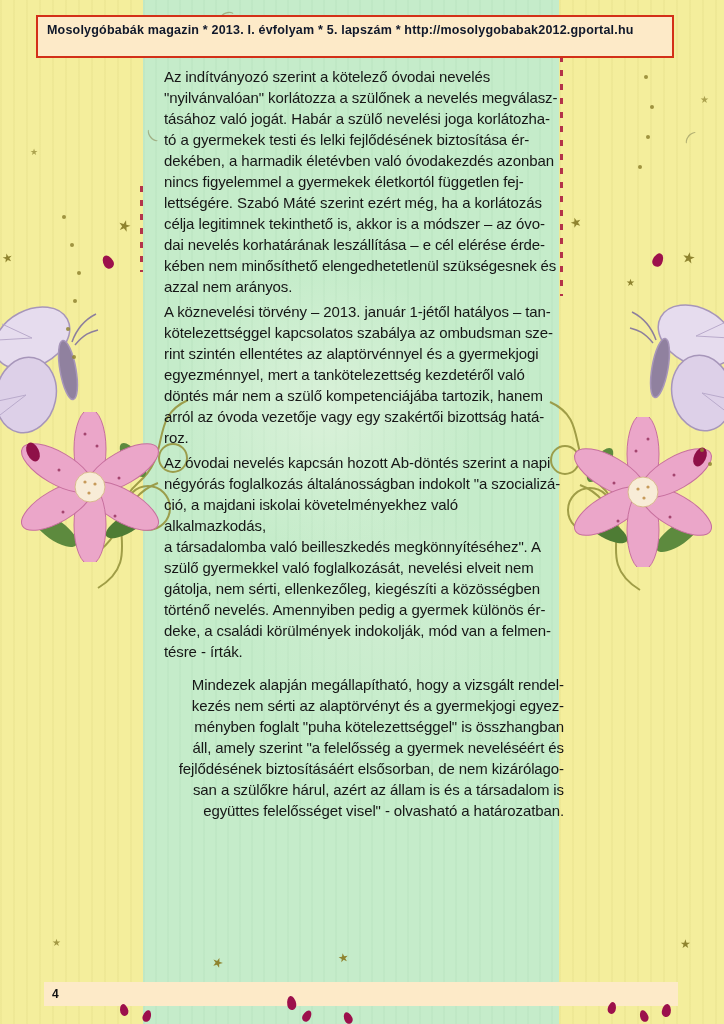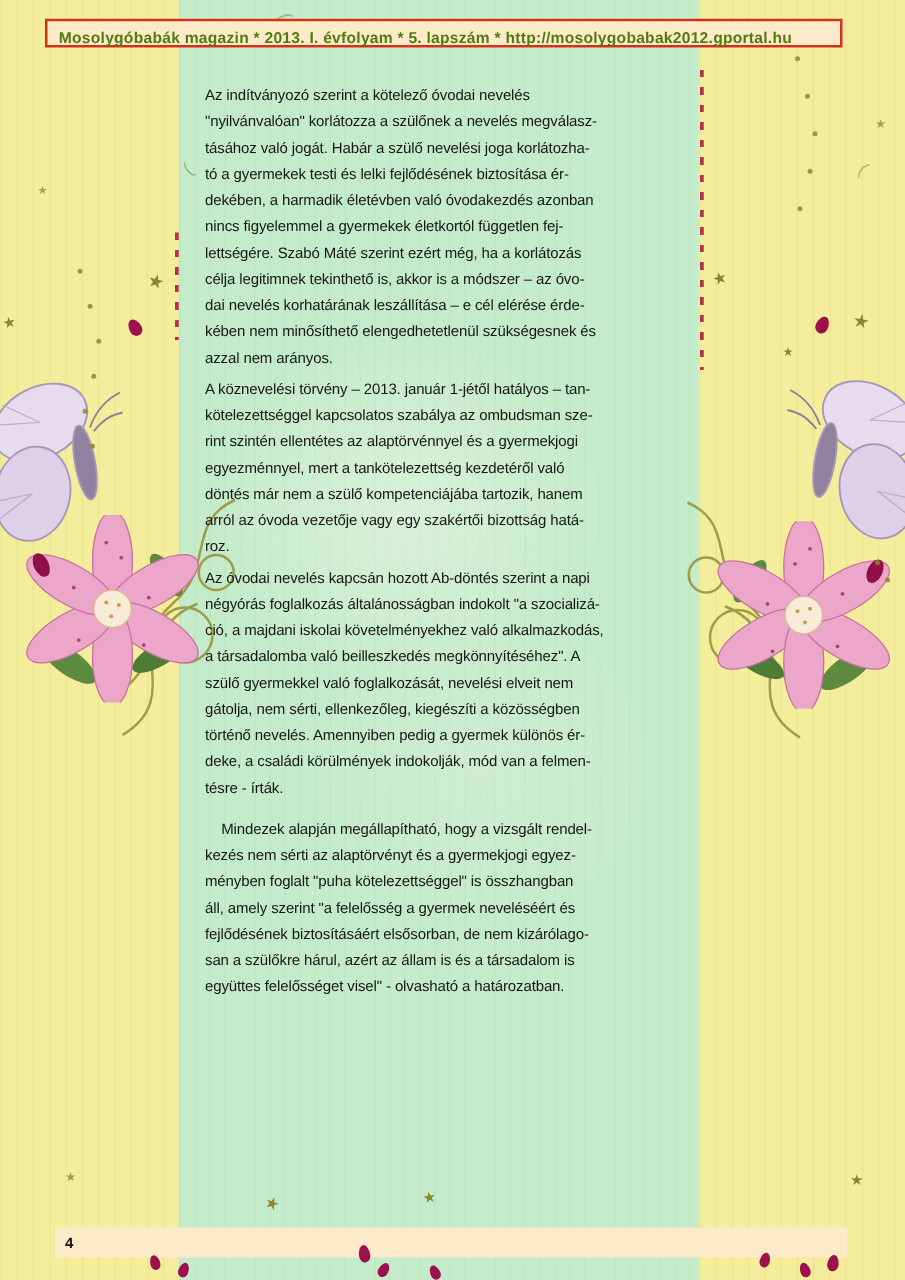--- a/index.html
+++ b/index.html
@@ -8,29 +8,29 @@
     background:
       repeating-linear-gradient(90deg, rgba(140,130,30,.05) 0 2px, rgba(0,0,0,0) 2px 13px),
       #f4ee9c;}
   .green-col{position:absolute;left:143px;top:0;width:416px;height:1024px;z-index:1;
     background:
       radial-gradient(220px 200px at 44% 40%, rgba(235,245,230,.55), rgba(235,245,230,0) 70%),
       radial-gradient(200px 180px at 58% 60%, rgba(215,238,215,.5), rgba(215,238,215,0) 70%),
       repeating-linear-gradient(90deg, rgba(60,130,80,.04) 0 2px, rgba(0,0,0,0) 2px 12px),
       #c5ecca;}
   .decor{position:absolute;z-index:2;}
-  .header-bar{position:absolute;left:36px;top:15px;width:638px;height:23px;z-index:4;
+  .header-bar{position:absolute;left:36px;top:15px;width:638px;height:43px;z-index:4;
     box-sizing:border-box;background:#fdeac8;border:2px solid #d33018;
     line-height:26px;padding-left:9px;font-size:12.5px;font-weight:bold;
-    letter-spacing:.2px;color:#4d7c0f;white-space:nowrap;}
+    letter-spacing:.2px;color:#0f172a;white-space:nowrap;}
   .article{position:absolute;left:164px;top:66px;width:400px;z-index:3;
-    color:#161616;font-size:12px;line-height:21px;letter-spacing:-.1px;}
+    color:#161616;font-size:15px;line-height:21px;letter-spacing:-.1px;}
   .article p{margin:0 0 4px 0;white-space:pre-wrap;}
   .article p.gap-lg{margin-top:24px;}
-  .article p.gap-md{margin-top:12px;}
+  .article p.gap-md{margin-top:12px;text-align:right;}
   .footer-bar{position:absolute;left:44px;top:982px;width:634px;height:24px;z-index:4;
     background:#fdeac8;line-height:24px;padding-left:8px;box-sizing:border-box;
     font-size:12px;font-weight:bold;color:#111;}
   .star{position:absolute;color:#8f8430;line-height:1;}
   .dot{position:absolute;width:4px;height:4px;border-radius:50%;background:#8f8430;opacity:.85;}
   .bud{position:absolute;width:8px;height:12px;background:#9c104c;
     border-radius:50% 50% 50% 50%/62% 62% 38% 38%;}
   .curl{position:absolute;color:#8a8a5a;font-size:15px;opacity:.6;line-height:1;}
   .dash-v{position:absolute;width:3px;opacity:.85;
     background:repeating-linear-gradient(180deg,#a8123c 0 6px,rgba(0,0,0,0) 6px 14px);}

